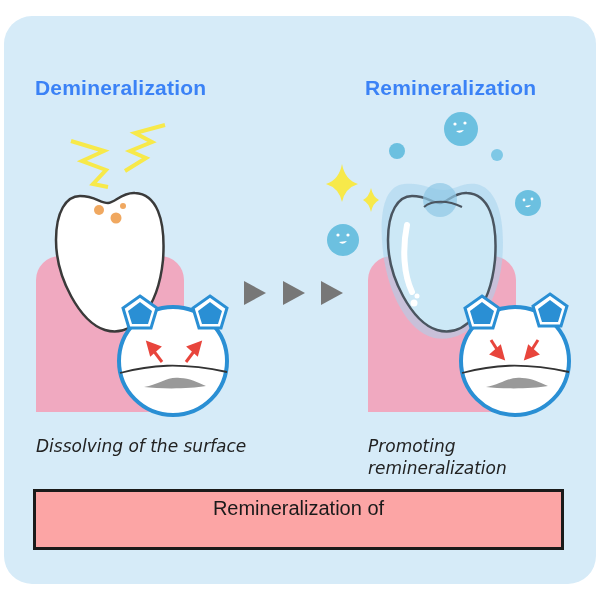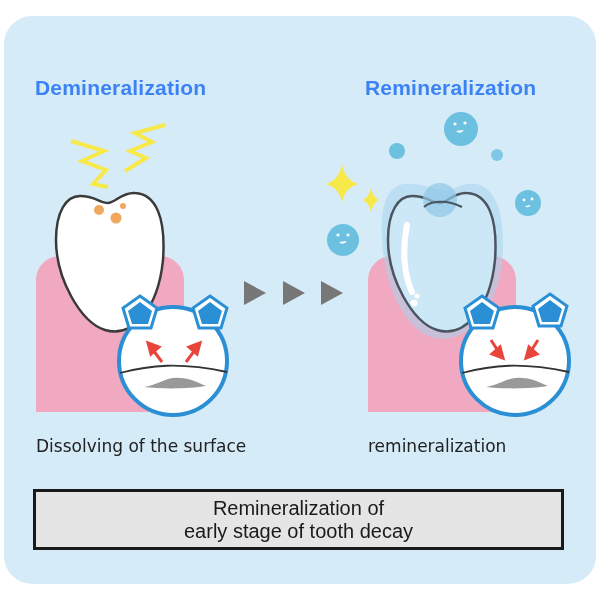--- a/index.html
+++ b/index.html
@@ -1,22 +1,22 @@
 <!DOCTYPE html>
 <html><head>
 <meta charset="utf-8">
 <style>
   html,body{margin:0;padding:0;background:#ffffff;}
   body{width:600px;height:600px;position:relative;overflow:hidden;font-family:"Liberation Sans","DejaVu Sans",sans-serif;}
   .panel{position:absolute;left:4px;top:16px;width:592px;height:568px;background:#d6ebf8;border-radius:28px;}
   .title{position:absolute;font-weight:bold;font-size:21px;color:#3b82f6;letter-spacing:0.2px;}
   .caption{position:absolute;font-size:17px;color:#222;line-height:22px;font-family:"DejaVu Sans",sans-serif;}
-  .caption div{white-space:nowrap;}
+  .caption div{white-space:nowrap;font-style:italic;}
   svg.art{position:absolute;left:0;top:0;}
-  .summary{position:absolute;left:33px;top:489px;width:531px;height:61px;border:3px solid #1a1a1a;box-sizing:border-box;background:#e5e5e5;text-align:center;font-size:20px;line-height:23px;color:#1a1a1a;padding-top:5px;font-family:"Liberation Sans",sans-serif;}
+  .summary{position:absolute;left:33px;top:489px;width:531px;height:61px;border:3px solid #1a1a1a;box-sizing:border-box;background:#fca5a5;text-align:center;font-size:20px;line-height:23px;color:#1a1a1a;padding-top:5px;font-family:"Liberation Sans",sans-serif;}
 </style>
 </head>
 <body>
 
 <div class="panel"></div>
 
 <div class="title" style="left:35px;top:76px;">Demineralization</div>
 <div class="title" style="left:365px;top:76px;">Remineralization</div>
 
 <svg class="art" width="600" height="600" viewBox="0 0 600 600">
@@ -111,19 +111,19 @@
       <polygon points="550,294 567,306 561,326 539,326 533,306" fill="#ffffff" stroke="#2a8fd4" stroke-width="3"></polygon>
       <polygon points="550,300 562,309 558,322 542,322 538,309" fill="#2a8fd4"></polygon>
     </g>
   </g>
 </svg>
 
 <div class="caption" style="left:36px;top:435px;">
   <div>Dissolving of the surface</div>
 </div>
 <div class="caption" style="left:368px;top:435px;">
+  <div>Promoting</div>
   <div>remineralization</div>
 </div>
 
 <div class="summary">
   <div>Remineralization of</div>
-  <div>early stage of tooth decay</div>
 </div>
 
 </body></html>

